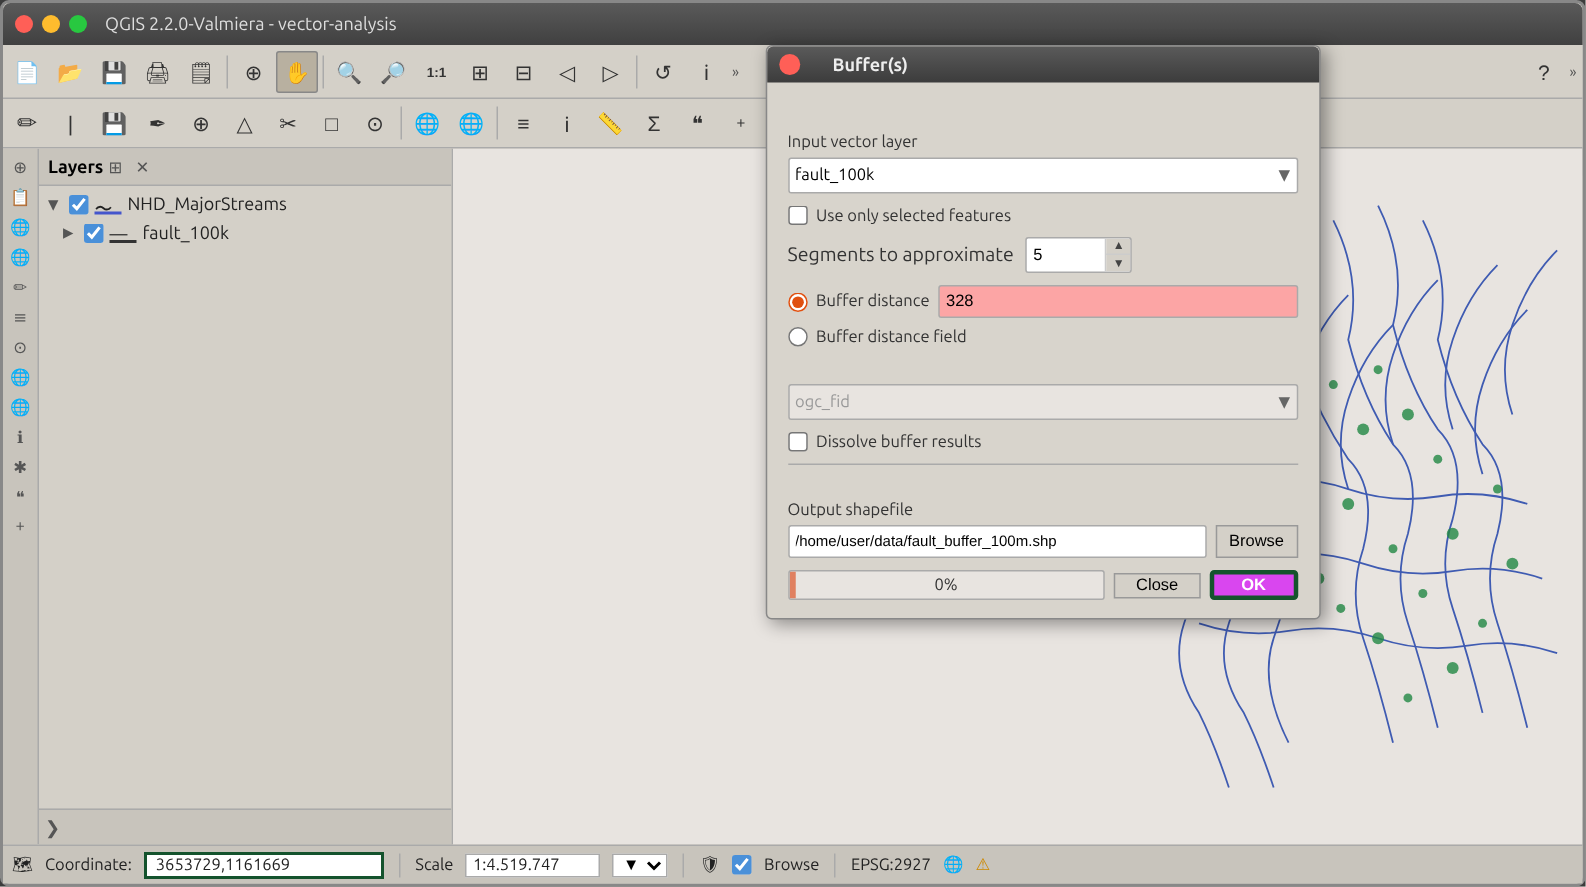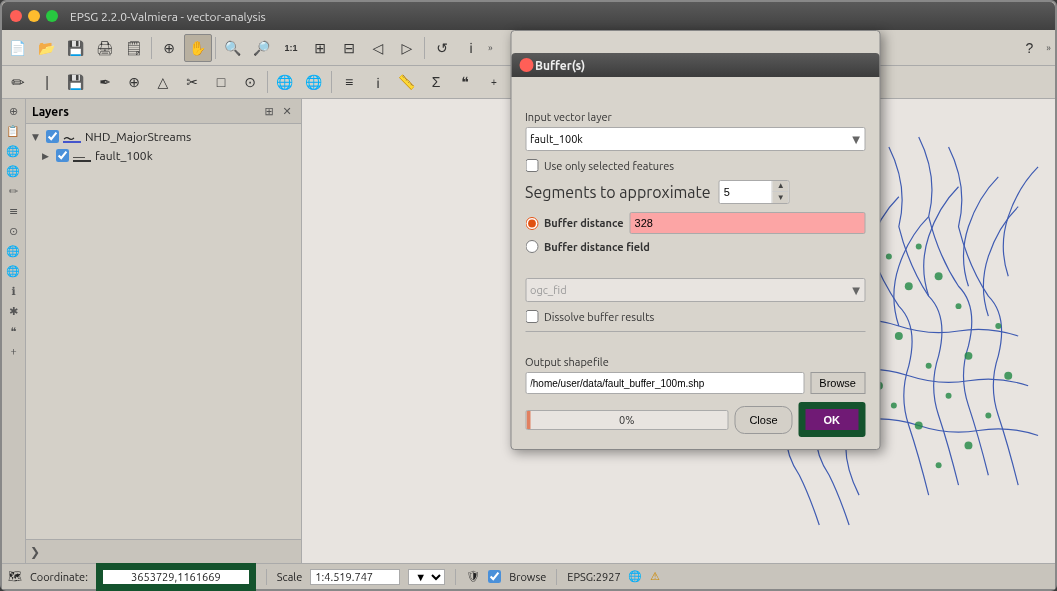--- a/index.html
+++ b/index.html
@@ -106,21 +106,20 @@
       border-right: 1px solid #aaa;
       display: flex;
       flex-direction: column;
     }
     .layers-header {
       background: #c8c4bc;
       border-bottom: 1px solid #aaa;
       padding: 4px 6px;
       display: flex;
       align-items: center;
-      justify-content: space-between;
       font-weight: bold;
       font-size: 12px;
     }
     .layers-header-icons {
       display: flex; gap: 2px;
     }
     .layer-icon-btn {
       width: 16px; height: 16px;
       background: none; border: none; cursor: pointer;
       font-size: 11px; color: #555;
@@ -188,24 +187,23 @@
       display: flex;
       align-items: center;
       padding: 0 6px;
       gap: 8px;
       font-size: 11px;
       color: #222;
     }
     .status-sep { width: 1px; height: 16px; background: #aaa; margin: 0 2px; }
     .status-coord-box {
       background: white;
-      border: 7px solid #14532d;
+      border: 2px solid #14532d;
       padding: 1px 6px;
       min-width: 160px;
-      text-align: center;
     }
     .status-scale-box {
       background: white;
       border: 1px solid #aaa;
       padding: 1px 4px;
       min-width: 90px;
     }
     .scale-dropdown {
       background: white;
       border: 1px solid #aaa;
@@ -234,22 +232,21 @@
       top: 28px;
       left: 50%;
       transform: translateX(-5%);
     }
     .dialog-title-bar {
       background: linear-gradient(to bottom, #5a5a5a, #3c3c3c);
       border-radius: 4px 4px 0 0;
       padding: 5px 8px;
       display: flex;
       align-items: center;
-      gap: 2px;
-      margin-top: 22px;
+      gap: 22px;
     }
     .dialog-close-btn {
       width: 14px; height: 14px;
       border-radius: 50%;
       background: #ff5f57;
       border: none; cursor: pointer;
     }
     .dialog-title-text {
       color: #eee;
       font-size: 12px;
@@ -294,30 +291,30 @@
       accent-color: #4a90d9;
     }
     .dialog-check-label { font-size: 11px; color: #333; }
     .dialog-field-row {
       display: flex;
       align-items: center;
       margin-bottom: 8px;
       gap: 8px;
     }
     .dialog-field-label {
-      font-size: 16px;
+      font-size: 13px;
       color: #333;
       min-width: 140px;
     }
     .dialog-radio-row {
       display: flex; align-items: center; gap: 6px;
       margin-bottom: 6px;
     }
     .dialog-radio { accent-color: #e05010; width: 13px; height: 13px; }
-    .dialog-radio-label { font-size: 11px; color: #333; font-weight: bold; }
+    .dialog-radio-label { font-size: 11px; color: #333; }
     .dialog-text-input {
       flex: 1;
       height: 22px;
       border: 1px solid #aaa;
       background: #fca5a5;
       font-size: 11px;
       padding: 0 4px;
       border-radius: 2px;
     }
     .dialog-divider {
@@ -377,33 +374,33 @@
       width: 2%;
     }
     .progress-text {
       position: absolute;
       top: 50%; left: 50%;
       transform: translate(-50%, -50%);
       font-size: 11px;
       color: #333;
     }
     .btn-close {
-      height: 28px;
+      height: 17px;
       padding: 0 14px;
       background: #d4d0c8;
       border: 1px solid #999;
-      border-radius: 10px;
+      border-radius: 0;
       font-size: 11px;
       cursor: pointer;
     }
     .btn-ok {
-      height: 35px;
+      height: 20px;
       padding: 0 18px;
-      background: #701a75;
-      border: 7px solid #14532d;
+      background: #d946ef;
+      border: 3px solid #14532d;
       border-radius: 3px;
       font-size: 11px;
       color: white;
       cursor: pointer;
       font-weight: bold;
     }
 
     
     .left-bottom-icon {
       font-size: 11px; color: #555; cursor: pointer;
@@ -446,21 +443,21 @@
   </style>
 </head>
 <body>
 
 <div class="main-window">
 
   <div class="title-bar">
     <button class="title-btn close"></button>
     <button class="title-btn min"></button>
     <button class="title-btn max"></button>
-    <span class="title-text">EPSG 2.2.0-Valmiera - vector-analysis</span>
+    <span class="title-text">QGIS 2.2.0-Valmiera - vector-analysis</span>
   </div>
 
   <div class="toolbar-area">
     <button class="toolbar-btn">📄</button>
     <button class="toolbar-btn">📂</button>
     <button class="toolbar-btn">💾</button>
     <button class="toolbar-btn">🖨</button>
     <button class="toolbar-btn">🗒</button>
     <div class="toolbar-separator"></div>
     <button class="toolbar-btn">⊕</button>

